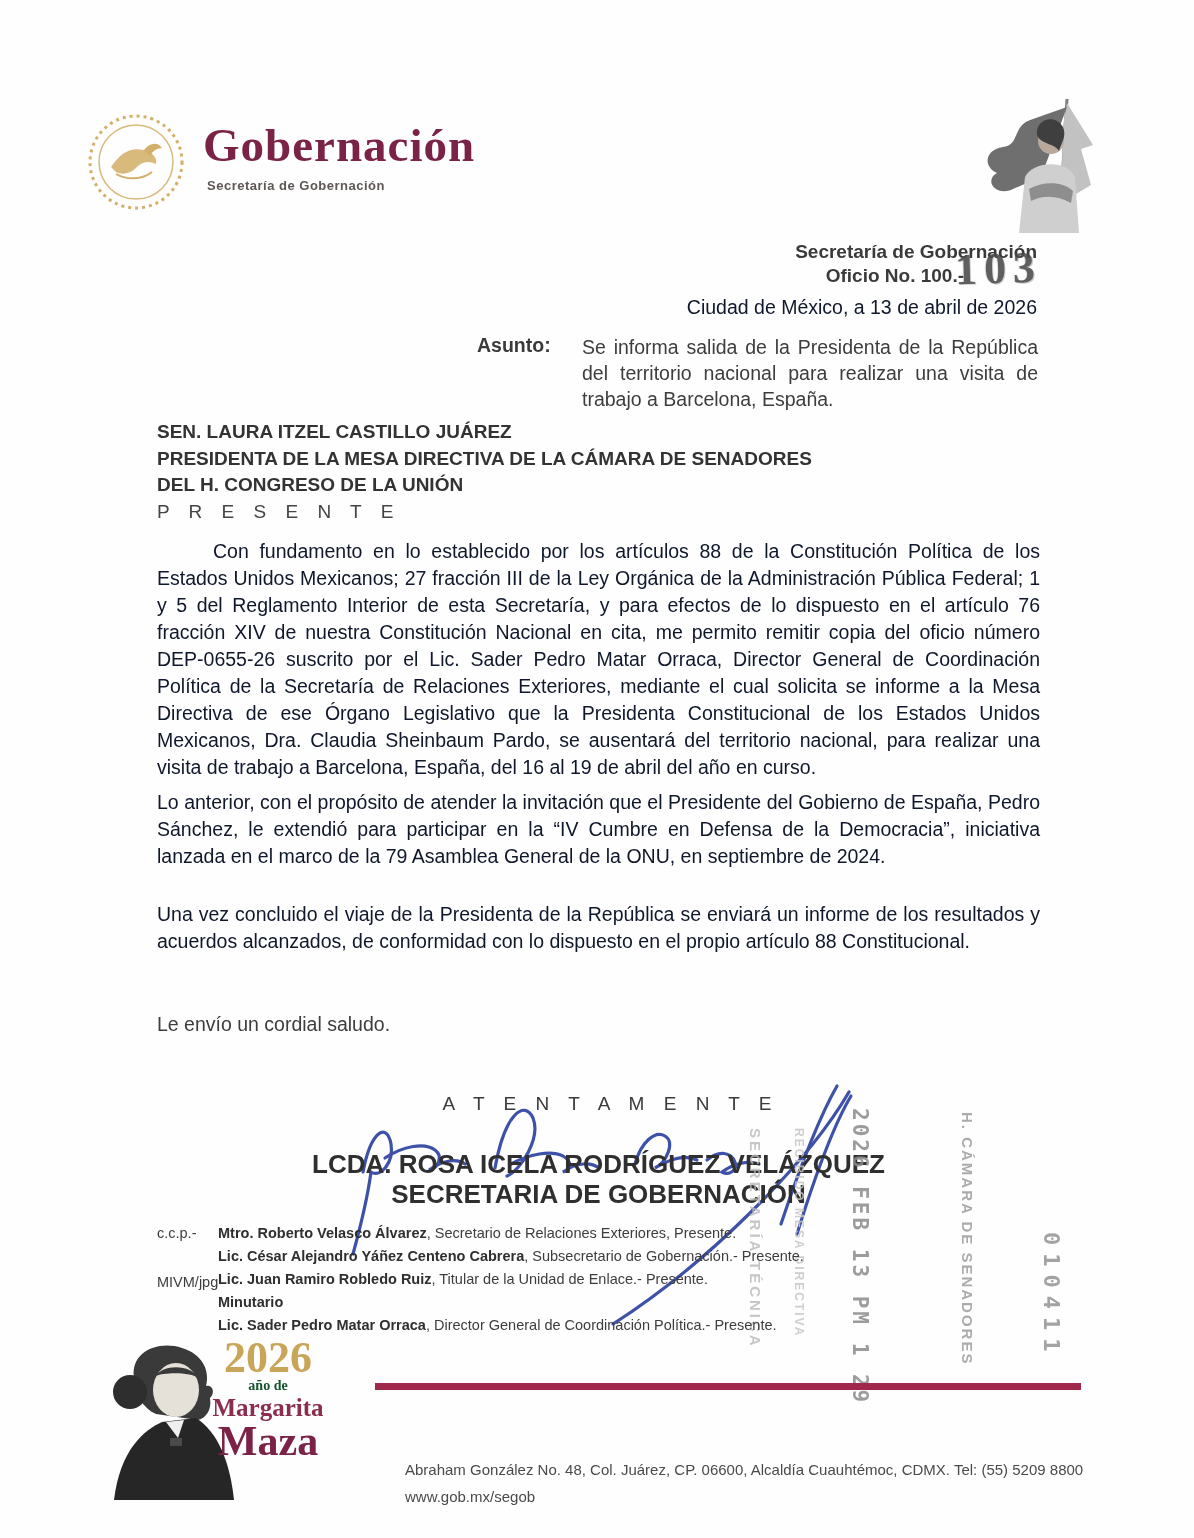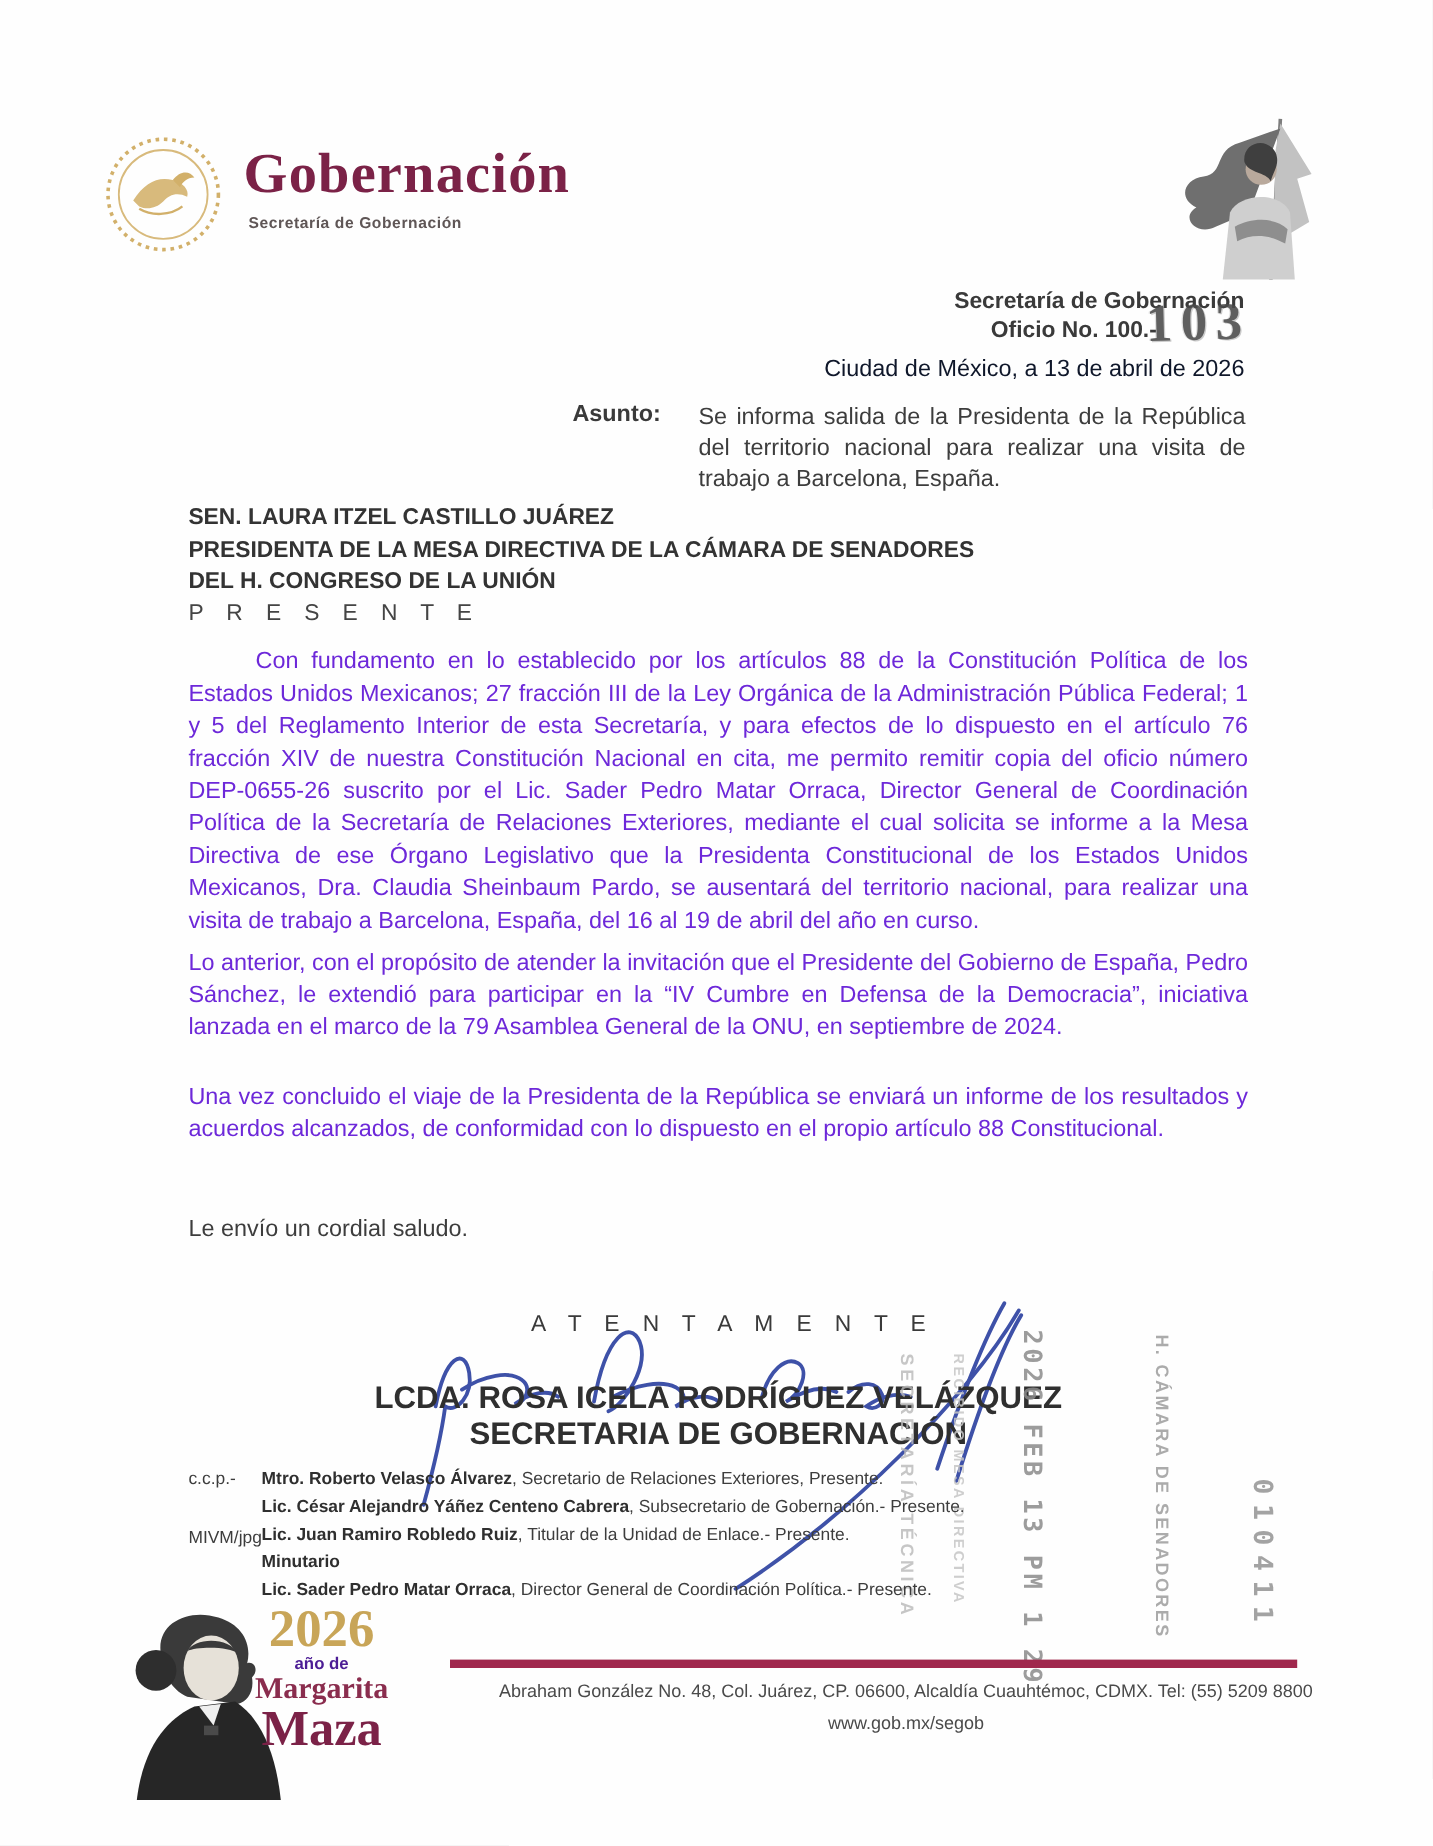--- a/index.html
+++ b/index.html
@@ -27,21 +27,21 @@
     text-shadow:1px 1px 0 rgba(90,90,90,.35), -1px 0 0 rgba(120,120,120,.25);
   }
   .dateline{right:157px;text-align:right;font-size:19.5px;color:#0f172a;}
 
   .subject-label{font-weight:700;font-size:19.5px;color:#3a3a3a;}
   .subject-text{width:456px;text-align:justify;font-size:19.5px;line-height:26px;color:#3d3d3d;}
 
   .recipient{font-weight:700;font-size:19px;line-height:26.5px;color:#333;}
   .recipient .presente{font-weight:400;letter-spacing:7px;color:#444;}
 
-  .para{width:883px;text-align:justify;font-size:19.5px;line-height:27px;color:#6d28d9;}
+  .para{width:883px;text-align:justify;font-size:19.5px;line-height:27px;color:#0f172a;}
   .indent{text-indent:56px;}
   .closing{font-size:19.5px;color:#3d3d3d;}
 
   .atte{width:883px;text-align:center;font-size:19px;letter-spacing:7px;color:#3a3a3a;}
   .sig-name{width:883px;text-align:center;font-weight:700;font-size:26px;color:#2f2f2f;line-height:29px;}
 
   .ccp{font-size:14.5px;line-height:23px;color:#3d3d3d;}
   .ccp b{color:#2f2f2f;}
   .initials{font-size:14.5px;color:#3d3d3d;}
 
@@ -51,21 +51,21 @@
   }
   .vs-ghost1{font-size:15px;letter-spacing:3px;color:#b9b9b9;opacity:.8;font-weight:700;}
   .vs-ghost2{font-size:12px;letter-spacing:2px;color:#c6c6c6;opacity:.85;font-weight:700;}
   .vs-time{font-family:"DejaVu Sans Mono",monospace;font-size:21px;font-weight:700;letter-spacing:3px;color:#8b8b8b;opacity:.85;}
   .vs-chamber{font-size:15px;font-weight:700;letter-spacing:2px;color:#a3a3a3;opacity:.9;}
   .vs-folio{font-family:"DejaVu Sans Mono",monospace;font-size:22px;font-weight:700;letter-spacing:8px;color:#9a9a9a;opacity:.9;}
 
   
   .badge{width:140px;text-align:center;}
   .badge-year{font-family:"Liberation Serif",serif;font-weight:700;font-size:44px;color:#c8a558;line-height:40px;}
-  .badge-l1{font-family:Liberation Sans, sans-serif;font-weight:700;font-size:14px;color:#4c1d95;line-height:16px;}
+  .badge-l1{font-family:Liberation Serif, serif;font-weight:700;font-size:14px;color:#14532d;line-height:16px;}
   .badge-l2{font-family:"Liberation Serif",serif;font-weight:700;font-size:25px;color:#8a2d4e;line-height:27px;}
   .badge-l3{font-family:"Liberation Serif",serif;font-weight:700;font-size:42px;color:#7b2247;line-height:40px;}
   .footer-rule{width:706px;height:7px;background:#a0284d;}
   .footer-addr{font-size:15px;color:#4a4a4a;line-height:27px;}
 </style>
 </head>
 <body>
 
 <div class="page">
 
@@ -163,18 +163,18 @@
   </div>
 
   <div class="abs badge" style="left:198px;top:1338px;">
     <div class="badge-year">2026</div>
     <div class="badge-l1">año de</div>
     <div class="badge-l2">Margarita</div>
     <div class="badge-l3">Maza</div>
   </div>
 
   <div class="abs footer-rule" style="left:375px;top:1383px;"></div>
-  <div class="abs footer-addr" style="left:405px;top:1396px;width:700px;text-align:center;">
+  <div class="abs footer-addr" style="left:405px;top:1456px;width:700px;">
     <div>Abraham González No. 48, Col. Juárez, CP. 06600, Alcaldía Cuauhtémoc, CDMX.  Tel: (55) 5209 8800</div>
     <div>www.gob.mx/segob</div>
   </div>
 
 </div>
 
 </body></html>

